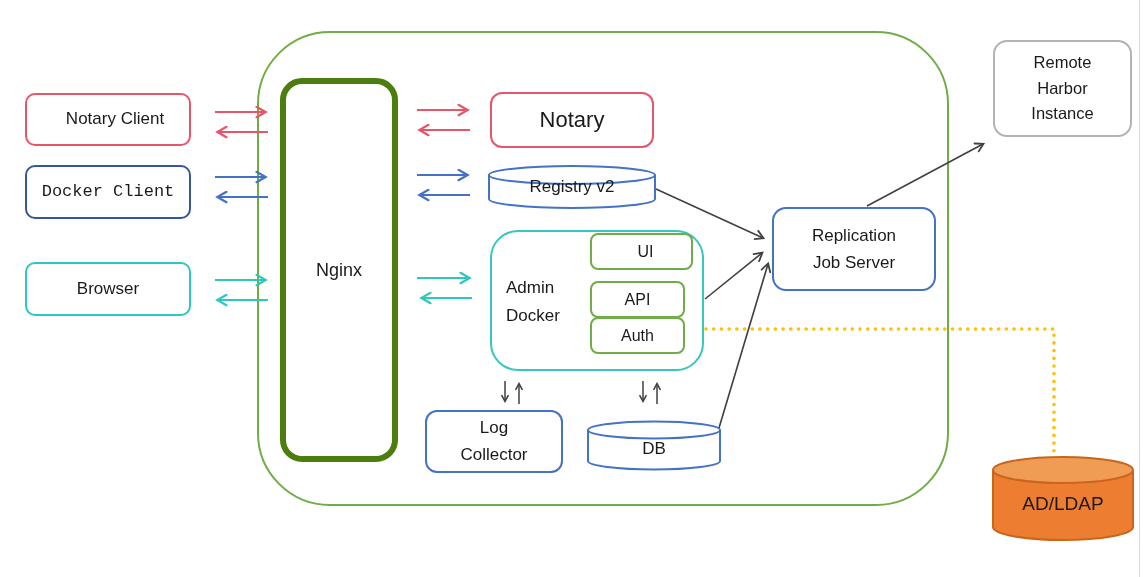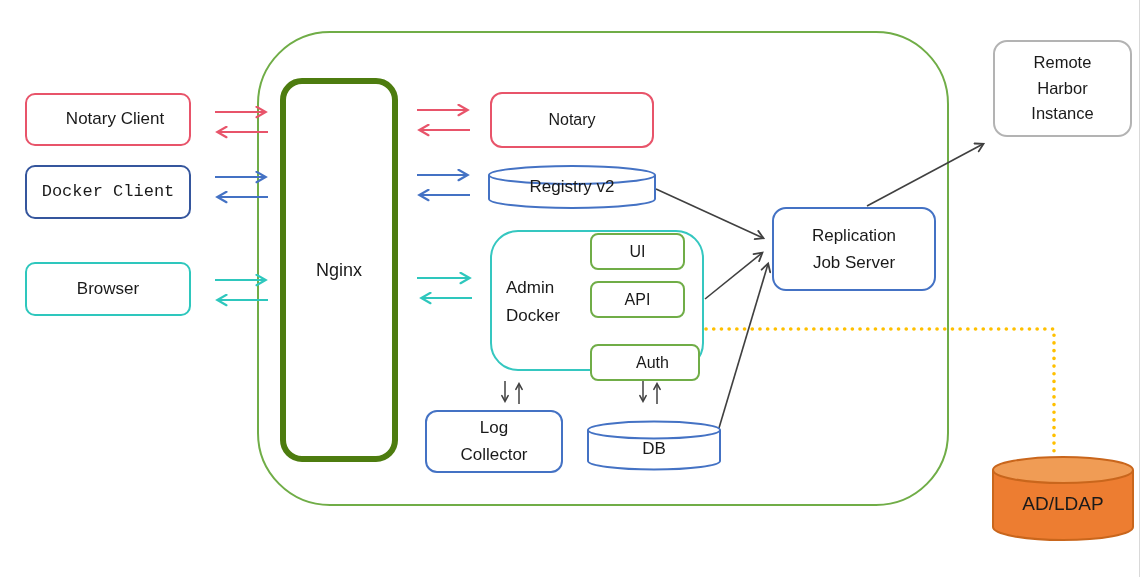--- a/index.html
+++ b/index.html
@@ -14,27 +14,27 @@
     white-space:pre-line;line-height:1.45;font-size:17px;
   }
   .cyl-label{
     position:absolute;z-index:3;display:flex;align-items:center;justify-content:center;
     text-align:center;background:transparent;font-size:17px;
   }
   .node-notary-client{left:25px;top:93px;width:166px;height:53px;border:2px solid #e8546a;border-radius:10px;padding-left:14px;}
   .node-docker-client{left:25px;top:165px;width:166px;height:54px;border:2px solid #35569d;border-radius:10px;font-family:Liberation Mono, monospace;}
   .node-browser{left:25px;top:262px;width:166px;height:54px;border:2px solid #2ec7bd;border-radius:10px;}
   .node-nginx{left:280px;top:78px;width:118px;height:384px;border:6px solid #4d7c0f;border-radius:22px;font-size:18px;}
-  .node-notary{left:490px;top:92px;width:164px;height:56px;border:2px solid #e8546a;border-radius:12px;font-size:16px;}
+  .node-notary{left:490px;top:92px;width:164px;height:56px;border:2px solid #e8546a;border-radius:12px;font-size:22px;}
   .node-admin{left:490px;top:230px;width:214px;height:141px;border:2.5px solid #35c7c0;border-radius:28px;background:#ffffff;}
   .admin-label{position:absolute;left:506px;top:274px;width:92px;z-index:3;font-size:17px;line-height:28px;text-align:left;white-space:pre-line;background:transparent;}
   .node-sub{position:absolute;width:91px;height:33px;border:2px solid #70ad47;border-radius:8px;z-index:3;display:flex;align-items:center;justify-content:center;font-size:16px;background:#ffffff;}
-  .node-ui{left:590px;top:233px;}
+  .node-ui{left:590px;top:233px;padding-left:8px;}
   .node-api{left:590px;top:281px;}
-  .node-auth{left:590px;top:344px;padding-left:15px;}
+  .node-auth{left:590px;top:317px;}
   .node-log-collector{left:425px;top:410px;width:138px;height:63px;border:2px solid #4472c4;border-radius:12px;line-height:1.55;}
   .node-replication{left:772px;top:207px;width:164px;height:84px;border:2px solid #4472c4;border-radius:14px;line-height:1.6;}
   .node-remote-harbor{left:993px;top:40px;width:139px;height:97px;border:2px solid #b3b3b3;border-radius:14px;font-size:16.5px;line-height:1.55;}
   .label-registry{left:489px;top:170px;width:166px;height:34px;}
   .label-db{left:588px;top:432px;width:132px;height:34px;}
   .label-adldap{left:993px;top:482px;width:140px;height:44px;font-size:19px;}
   .page-edge{position:absolute;left:1139px;top:0;width:1px;height:577px;background:#d9d9d9;z-index:0;}
 </style>
 </head>
 <body>

